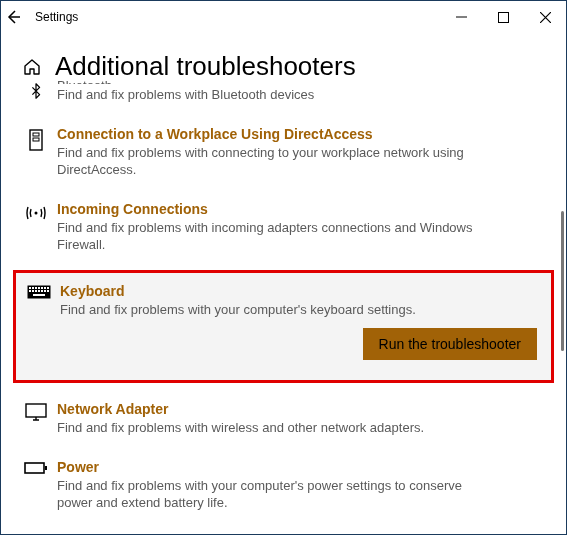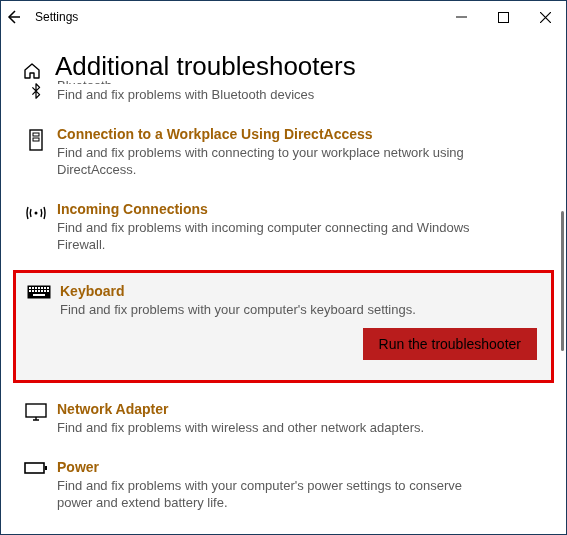--- a/index.html
+++ b/index.html
@@ -17,21 +17,21 @@
     height: 32px;
     display: flex;
     align-items: center;
   }
   .titlebar .back { width: 24px; height: 24px; display:flex; align-items:center; justify-content:center; cursor:pointer; }
   .titlebar .title { font-size: 12px; margin-left: 10px; }
   .win-controls { margin-left: auto; display:flex; }
   .win-controls .ctl { width: 42px; height:32px; display:flex; align-items:center; justify-content:center; cursor:pointer; }
   .header {
     display:flex;
-    align-items:flex-end;
+    align-items:center;
     padding: 18px 20px 4px 20px;
     gap: 12px;
   }
   .header .home-icon { width:22px; height:22px; display:flex; align-items:center; justify-content:center; }
   .header h1 { font-size: 26px; font-weight: 400; }
   .list {
     padding: 0 0 10px 0;
     position:relative;
   }
   .item {
@@ -49,21 +49,21 @@
 
   .highlight-box {
     border: 3px solid #e00000;
     margin: 6px 12px 6px 12px;
     background: #f4f4f4;
     padding: 10px 10px 20px 10px;
     position:relative;
   }
   .highlight-box .item { padding: 0 0 10px 0; }
   .run-btn {
-    background: #b91c1c;
+    background: #a16207;
     border: none;
     padding: 8px 16px;
     font-size: 14px;
     cursor: pointer;
     float: right;
     margin-right: 4px;
   }
   .clearfix::after { content:""; display:block; clear:both; }
   .scrollbar-stub {
     position:absolute;
@@ -146,21 +146,21 @@
   <div class="item">
     <div class="icon-col">
       <svg width="22" height="20" viewBox="0 0 22 20">
           <path d="M3 4 Q1 10 3 16 M6 6 Q4.5 10 6 14" stroke="#000" stroke-width="1.4" fill="none"></path>
           <path d="M19 4 Q21 10 19 16 M16 6 Q17.5 10 16 14" stroke="#000" stroke-width="1.4" fill="none"></path>
           <circle cx="11" cy="10" r="1.5" fill="#000"></circle>
         </svg>
     </div>
     <div class="text-col">
       <div class="ttl">Incoming Connections</div>
-      <div class="desc">Find and fix problems with incoming computer connecting and Windows Firewall.</div>
+      <div class="desc">Find and fix problems with incoming adapters connections and Windows Firewall.</div>
     </div>
   </div>
 
   <div class="highlight-box clearfix">
     <div class="item">
       <div class="icon-col">
         <svg width="24" height="16" viewBox="0 0 24 16">
             <rect x="0.5" y="0.5" width="23" height="13" fill="#000"></rect>
             <rect x="2" y="2" width="2" height="2" fill="#fff"></rect>
             <rect x="5" y="2" width="2" height="2" fill="#fff"></rect>

